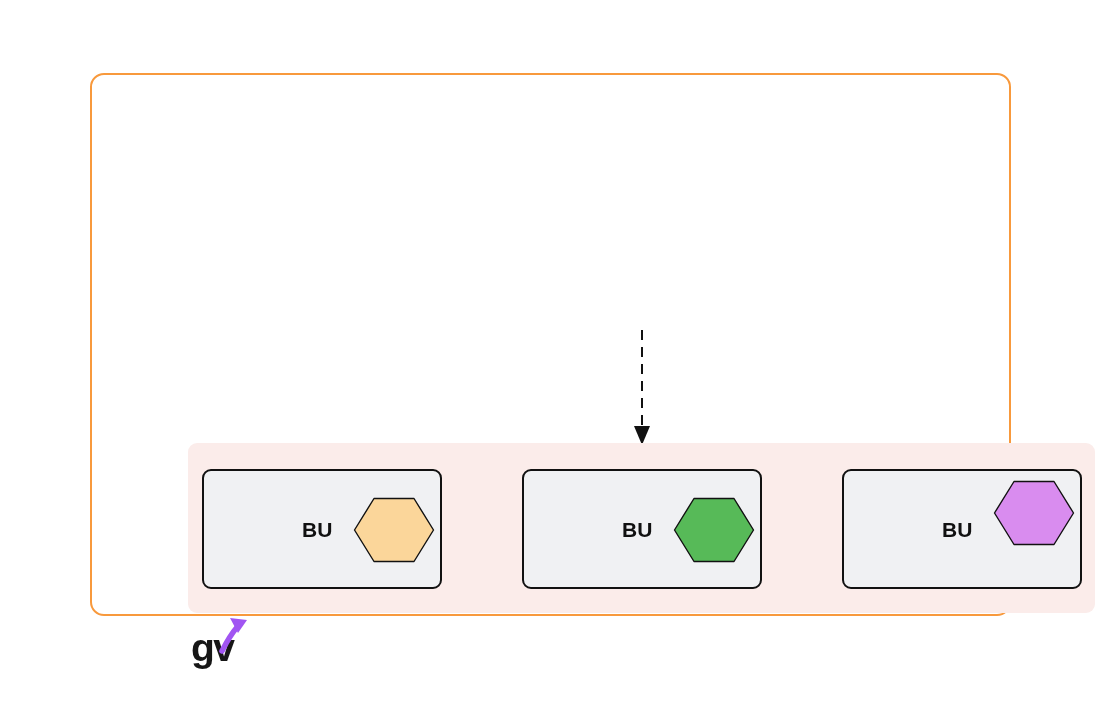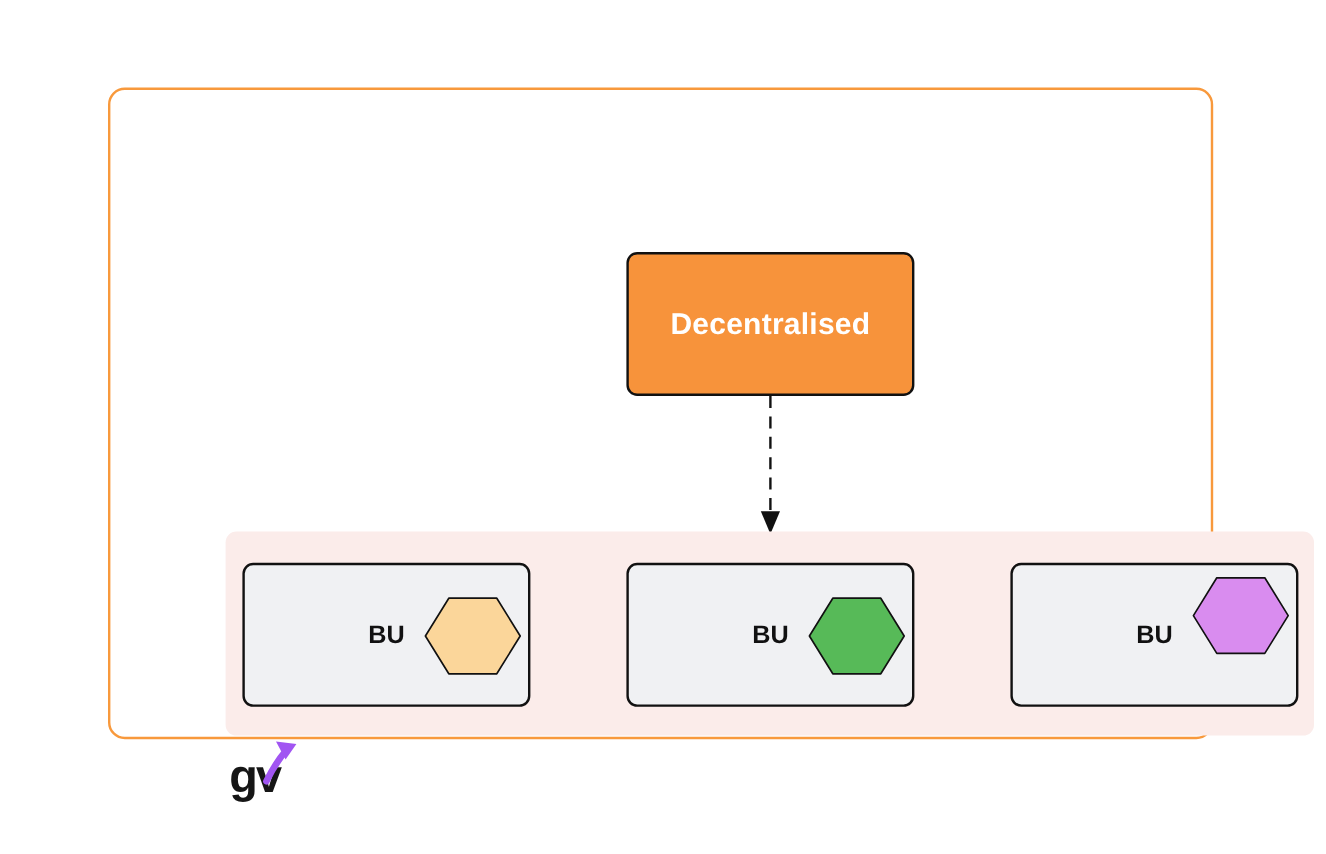--- a/index.html
+++ b/index.html
@@ -35,21 +35,21 @@
   }
   .bu-card{
     position:absolute;top:394px;width:236px;height:116px;
     background:#F0F1F3;border:2px solid #111;border-radius:9px;
   }
   .bu-card.c1{left:110px;}
   .bu-card.c2{left:430px;}
   .bu-card.c3{left:750px;}
   .bu-label{
     position:absolute;left:98px;top:47px;width:40px;
-    font-size:21px;font-weight:700;color:#111;text-align:center;
+    font-size:21px;font-weight:700;color:#111;text-align:left;
   }
   .hex{
     position:absolute;left:149px;width:82px;height:66px;
   }
   .c1 .hex,.c2 .hex{top:26px;}
   .c3 .hex{top:9px;}
   .logo{
     position:absolute;left:99px;top:551px;width:70px;height:50px;
   }
   .logo-text{
@@ -58,23 +58,20 @@
   }
   .logo-arrow{
     position:absolute;left:25px;top:-9px;
   }
 </style>
 </head>
 <body>
 
 <div class="frame">
 
-  <div class="root-node">
-    <span class="label">Decentralised</span>
-  </div>
 
 
   <svg class="connector" viewBox="0 0 24 118">
     <line x1="12" y1="1" x2="12" y2="98" stroke="#111" stroke-width="2" stroke-dasharray="10 7"></line>
     <polygon points="4,97 20,97 12,116" fill="#111"></polygon>
   </svg>
 
   <div class="band"></div>
 
   <div class="bu-card c1">

